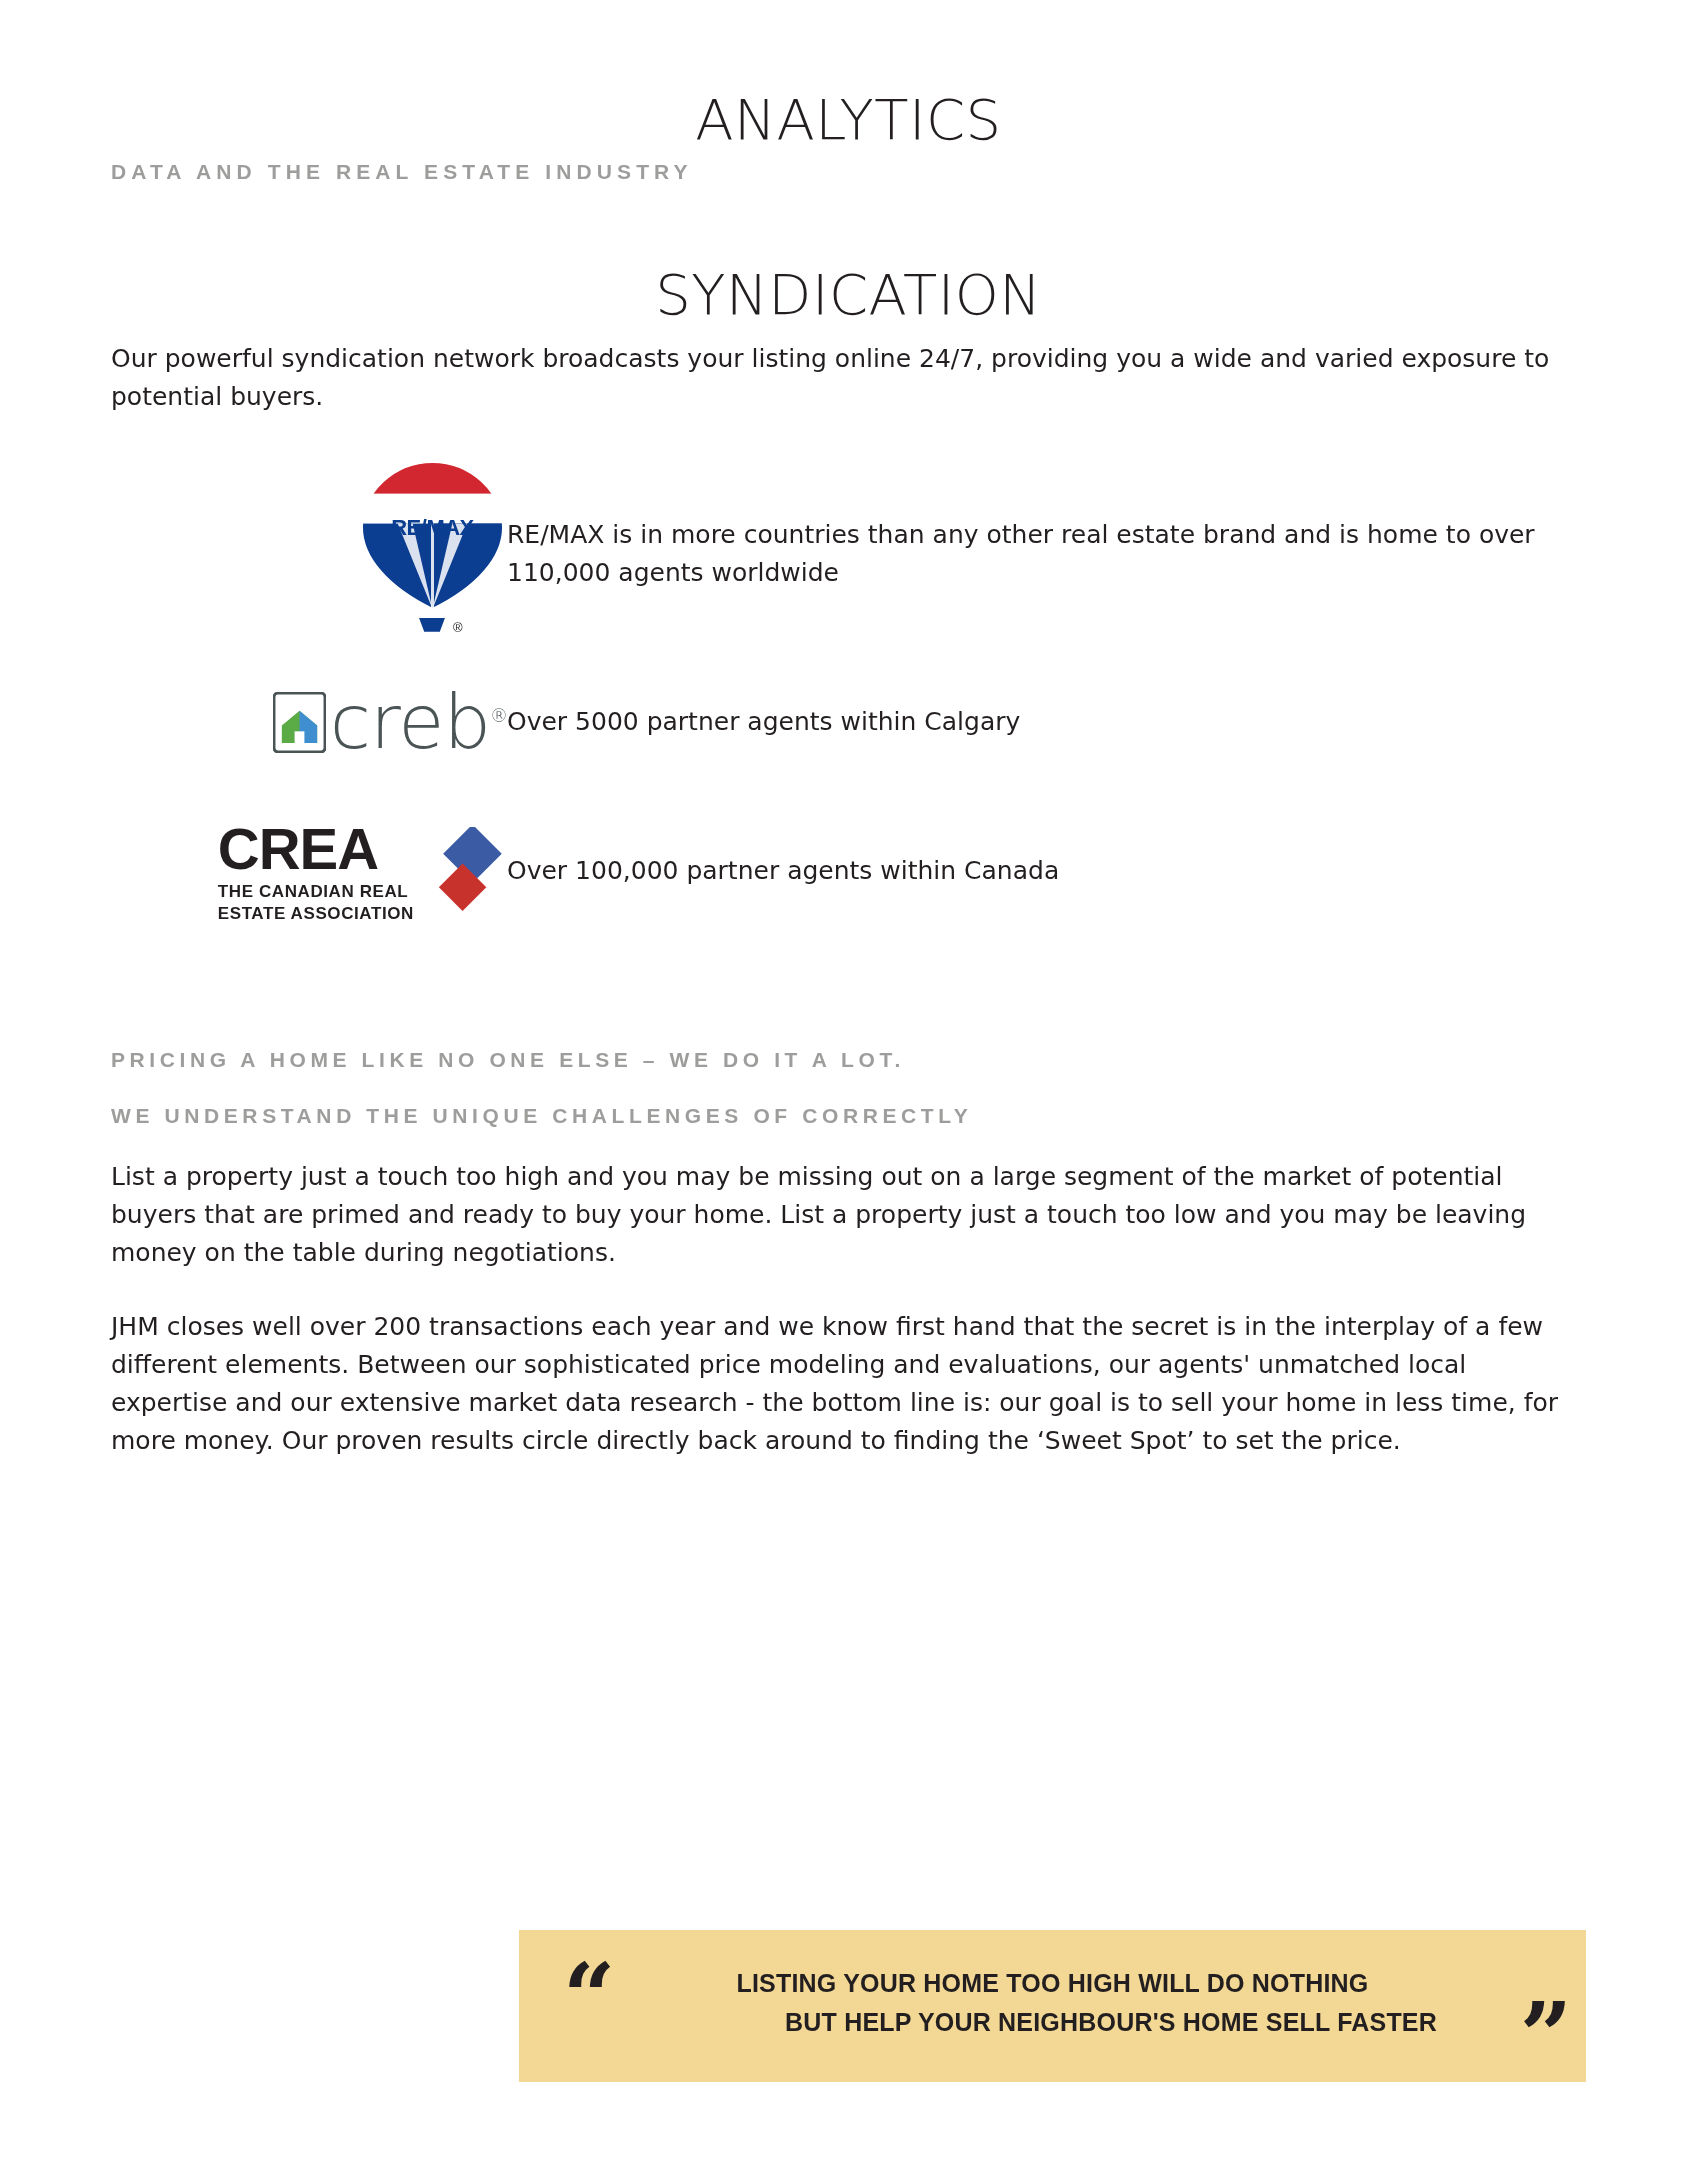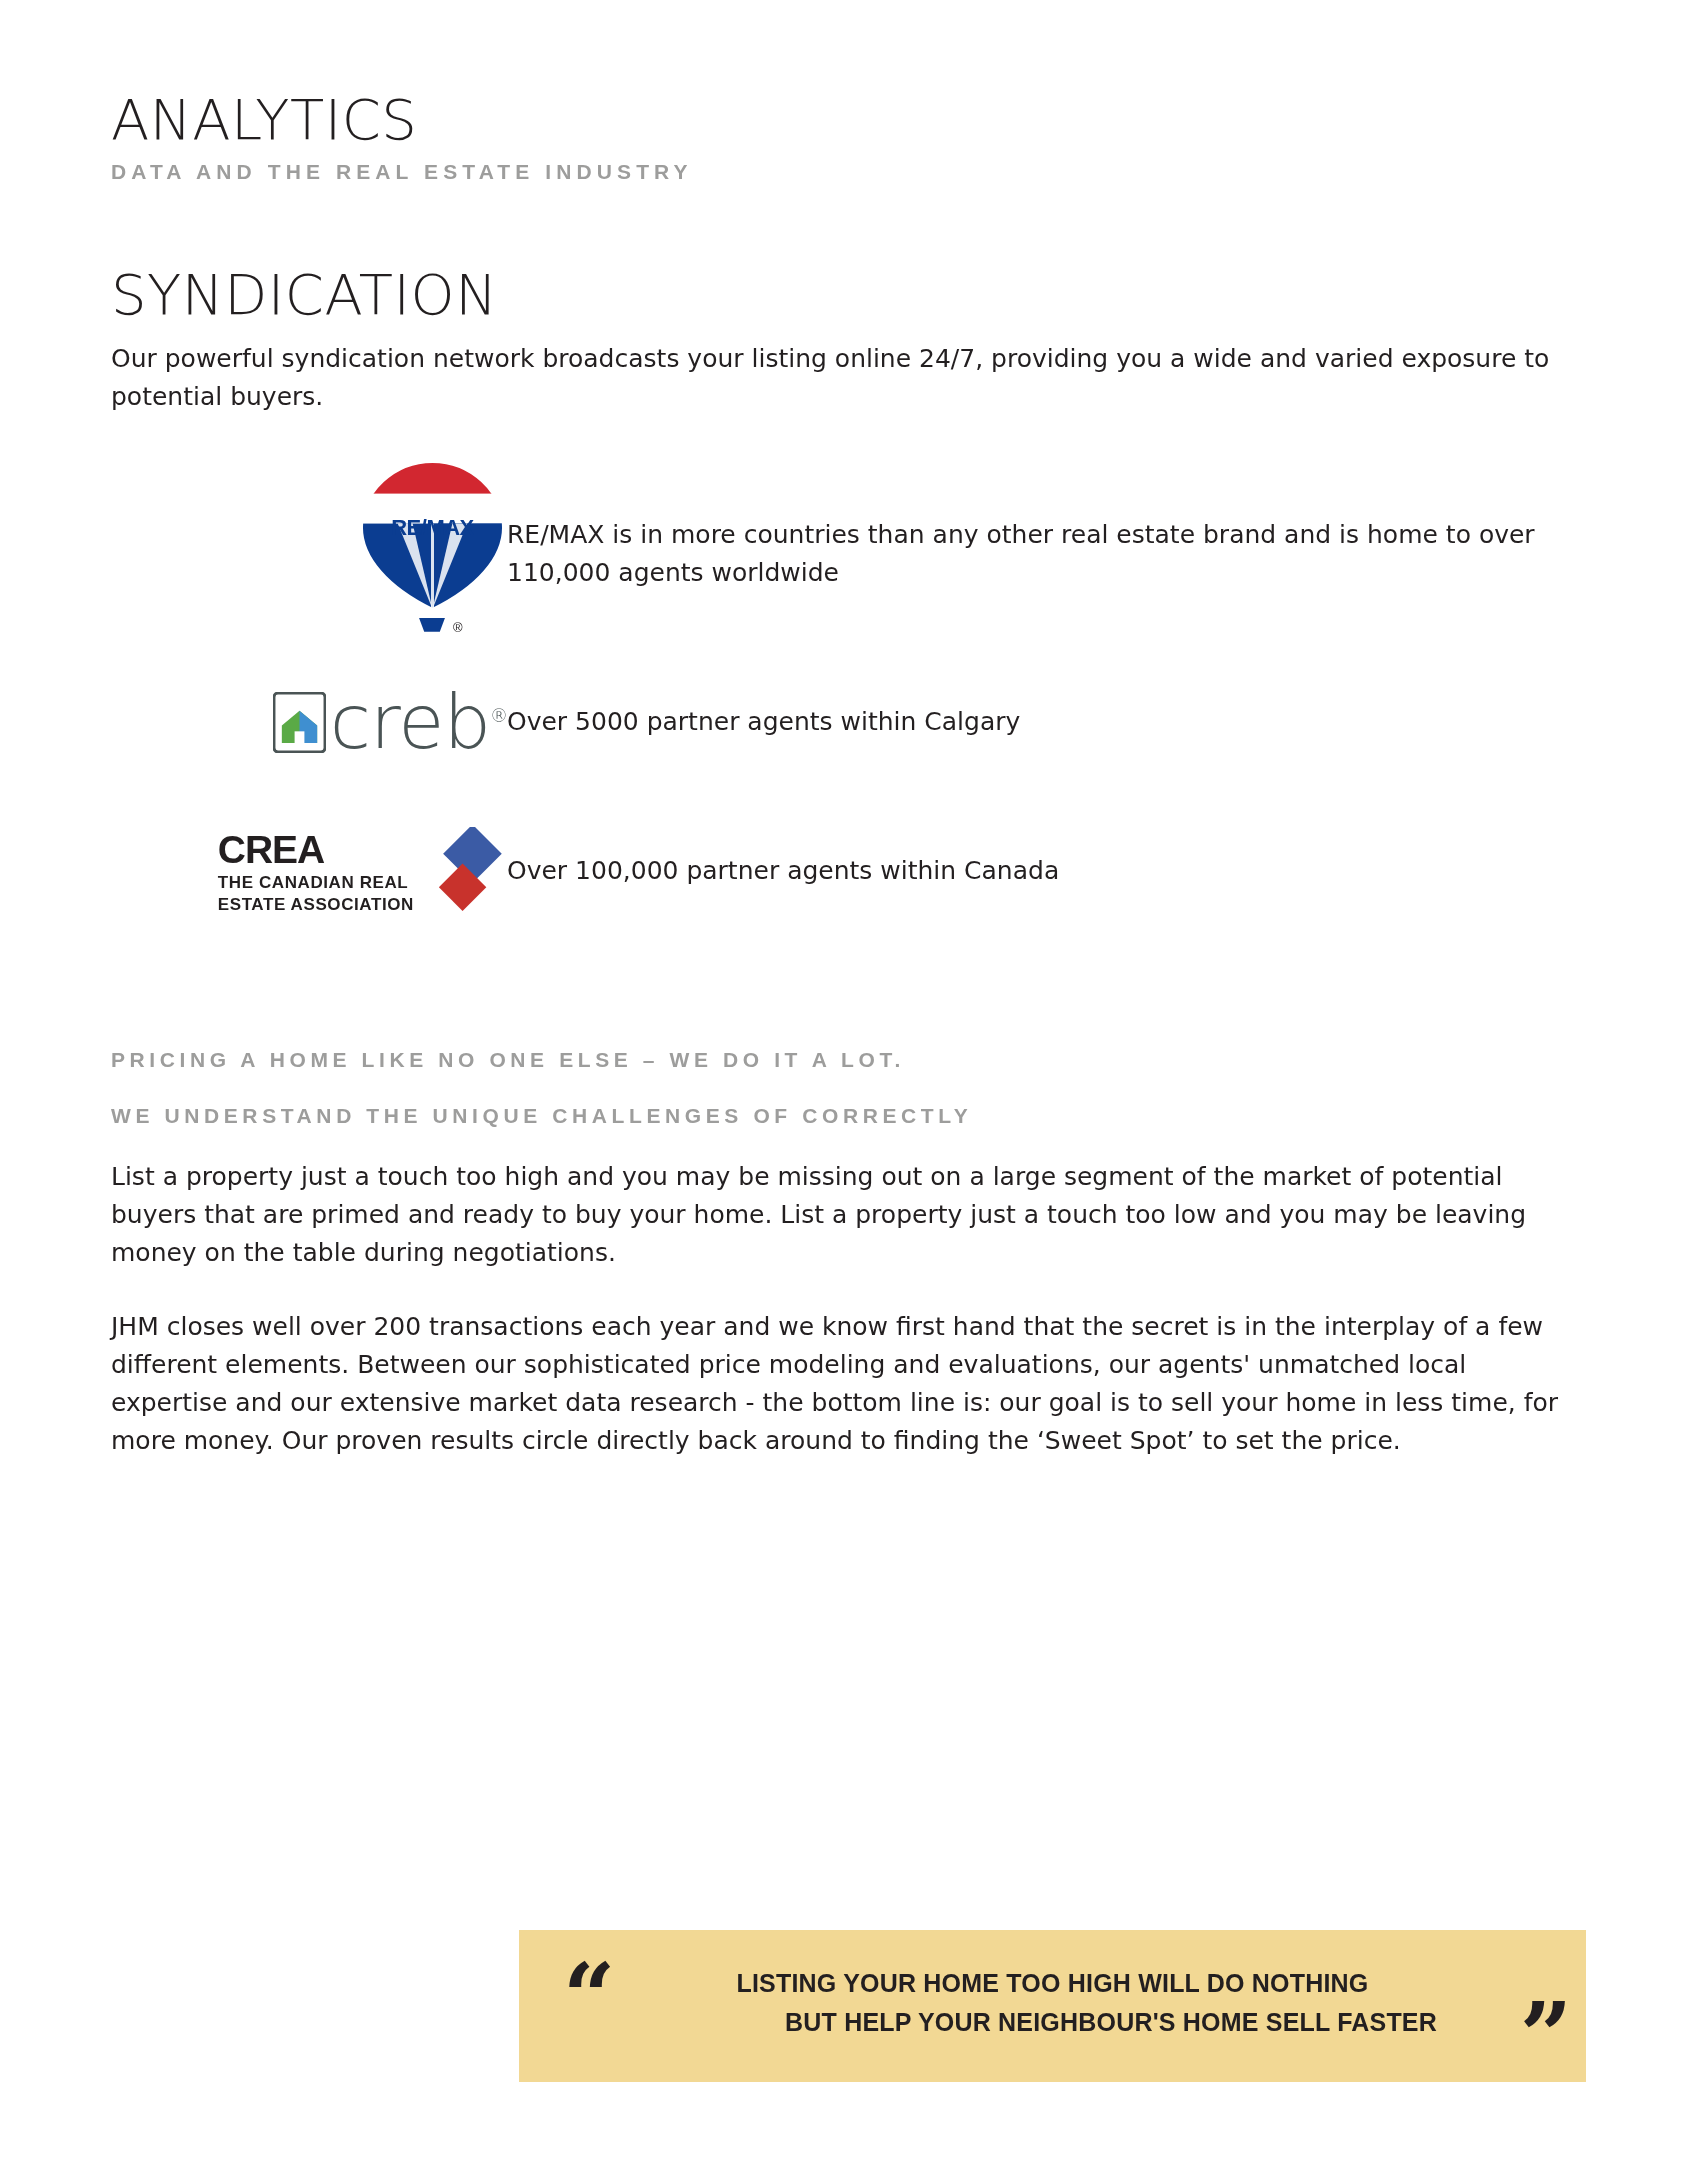--- a/index.html
+++ b/index.html
@@ -29,20 +29,21 @@
   }
 
   h1.section-title {
     font-family: "DejaVu Sans", sans-serif;
     font-weight: 300;
     font-size: 56px;
     letter-spacing: 0.5px;
     color: #231f20;
     margin: 0 0 6px 0;
     line-height: 1.1;
+    text-align: center;
   }
   .section-sub {
     font-family: "Liberation Sans", sans-serif;
     font-weight: bold;
     font-size: 21px;
     letter-spacing: 5.1px;
     color: #9d9d9c;
     margin: 0 0 18px 0;
     line-height: 1.45;
     text-transform: uppercase;
@@ -158,21 +159,21 @@
     display: flex;
     align-items: center;
     gap: 18px;
   }
   .crea .words {
     line-height: 1;
   }
   .crea .crea-name {
     font-family: "Liberation Sans", sans-serif;
     font-weight: bold;
-    font-size: 39px;
+    font-size: 58px;
     letter-spacing: -1px;
     color: #231f20;
   }
   .crea .crea-line1,
   .crea .crea-line2 {
     font-family: "Liberation Sans", sans-serif;
     font-weight: bold;
     font-size: 17px;
     letter-spacing: 0.6px;
     color: #231f20;

